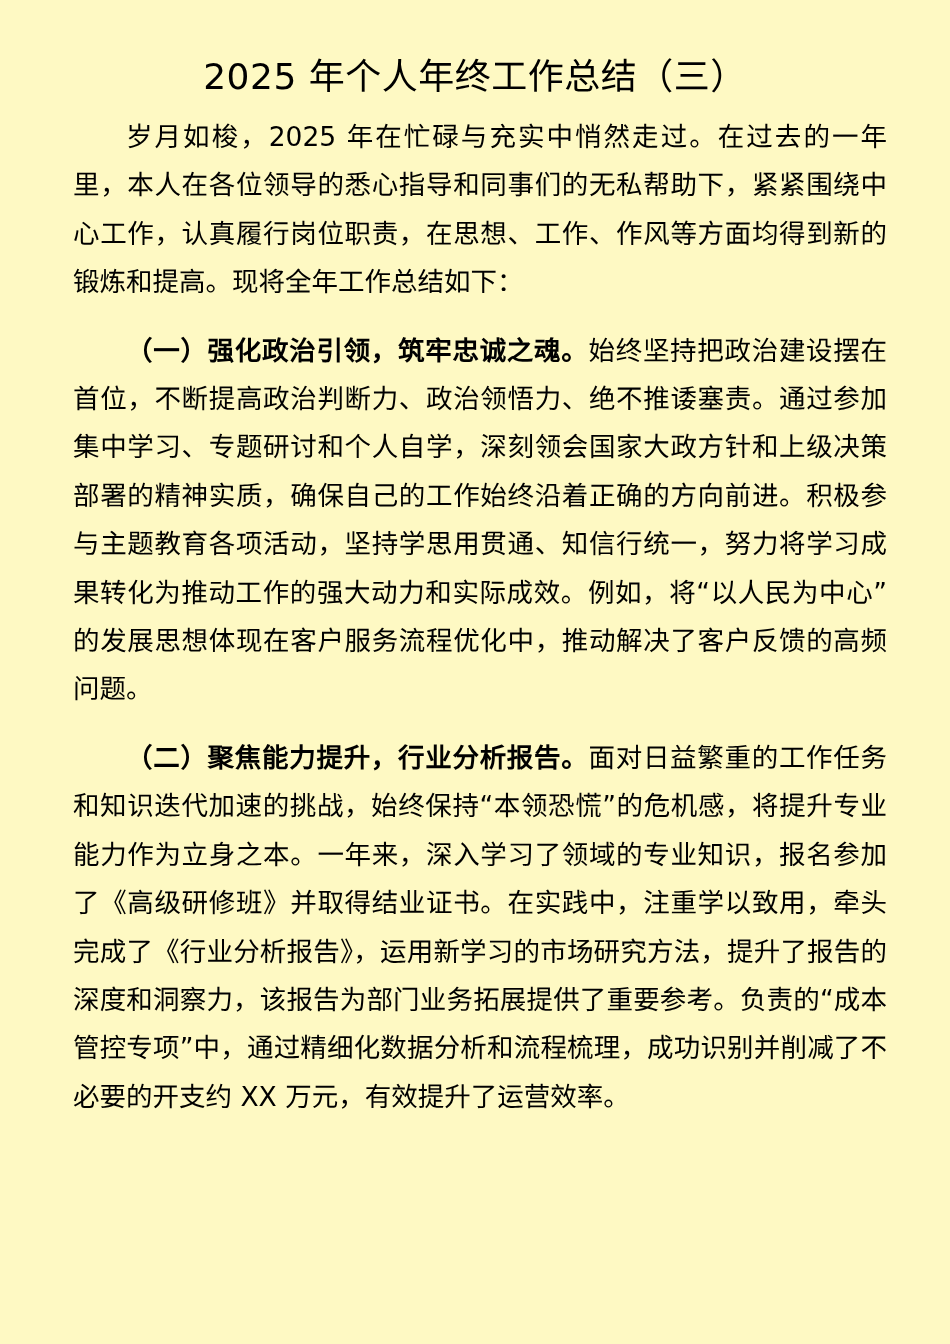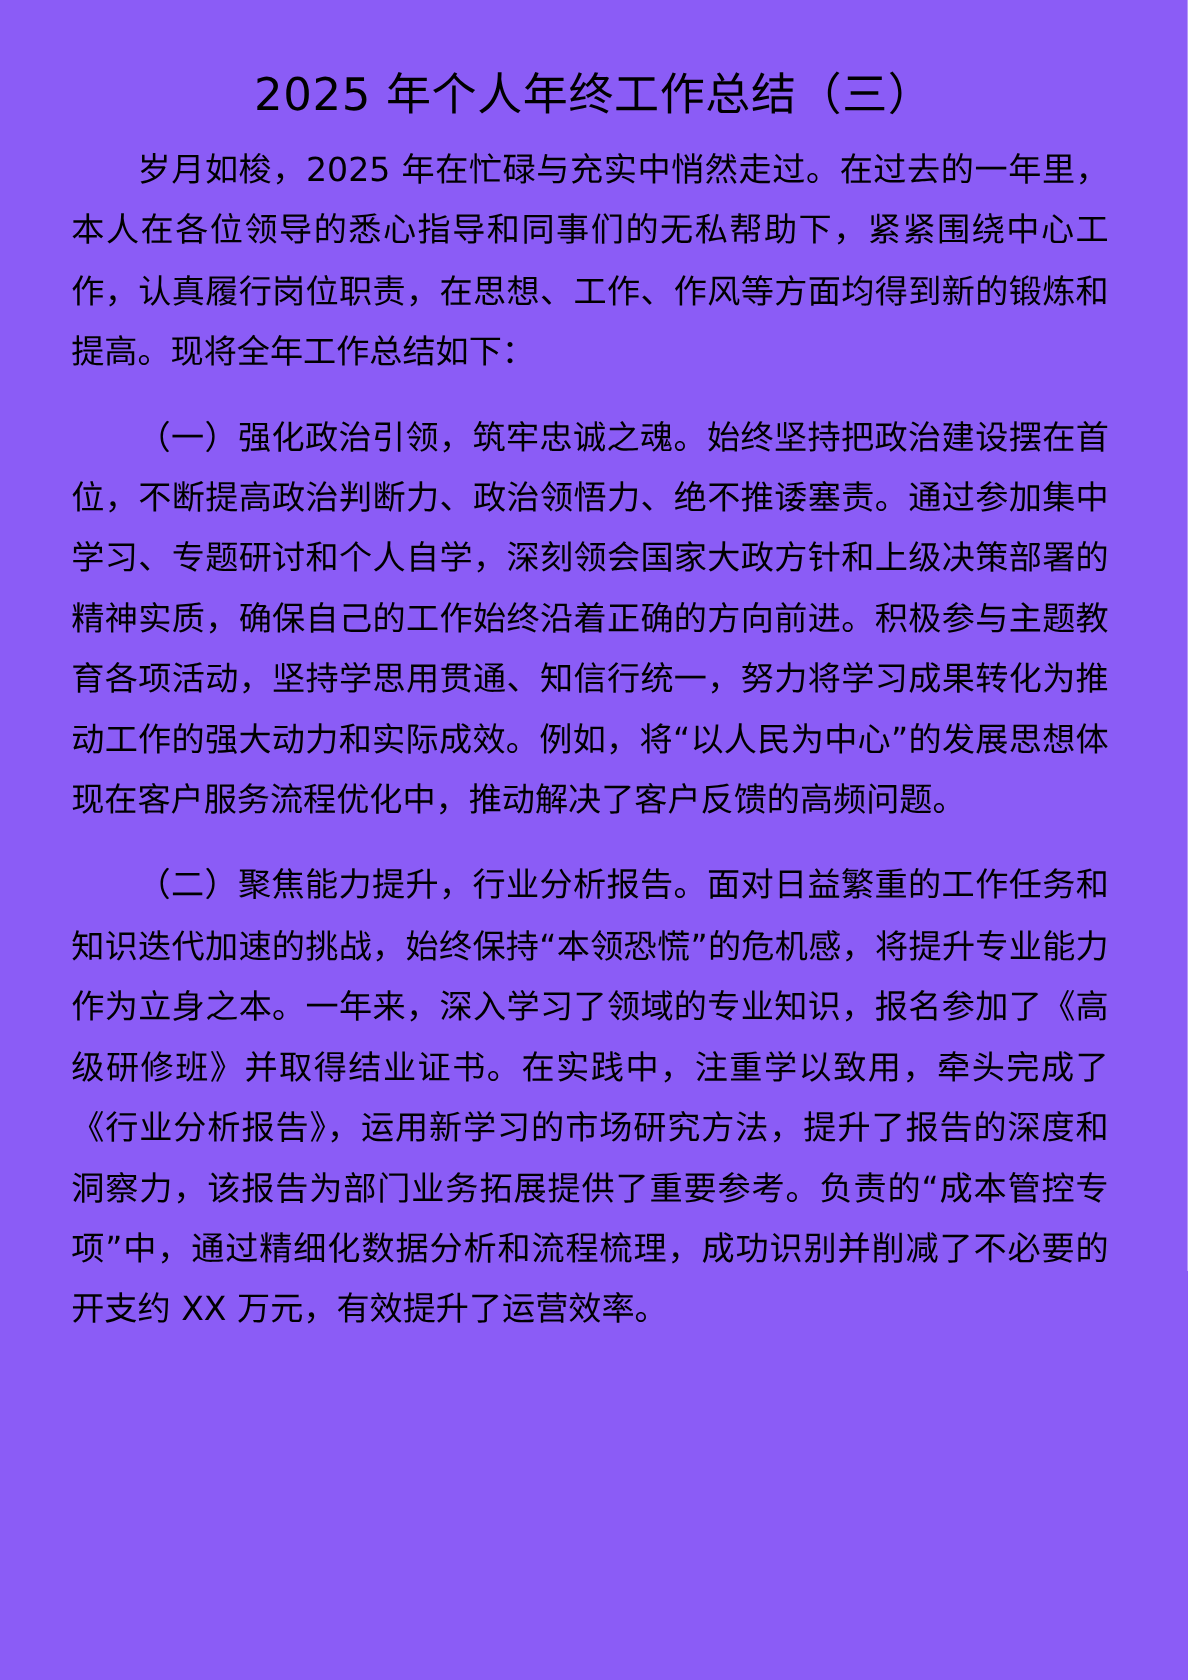--- a/index.html
+++ b/index.html
@@ -16,21 +16,21 @@
     color: #000000;
     -webkit-font-smoothing: antialiased;
   }
 
   #page {
     position: relative;
     width: 950px;
     height: 1344px;
     box-sizing: border-box;
     padding: 0;
-    background: #8b5cf6;
+    background: #fef9c3;
   }
 
   
   .doc-title {
     margin: 0;
     padding: 0;
     position: absolute;
     top: 54px;
     left: 0;
     width: 950px;
@@ -44,21 +44,21 @@
 
   
   .body-block {
     position: absolute;
     top: 113px;
     left: 57px;
     width: 830px;
   }
 
   .para {
-    margin: 0 0 0 0;
+    margin: 0 0 0 16px;
     padding: 0;
     font-size: 26.5px;
     line-height: 48.4px;
     text-align: justify;
     text-align-last: left;
     text-justify: inter-ideograph;
     text-indent: 53px;
     word-break: break-all;
     letter-spacing: 0;
   }
@@ -66,21 +66,21 @@
   .para + .para {
     margin-top: 0px;
   }
 
   
   .para.gap-before {
     margin-top: 20px;
   }
 
   .lead {
-    font-weight: 400;
+    font-weight: 700;
   }
 </style>
 </head>
 <body>
 
 <div id="page">
 
   <h1 class="doc-title">2025 年个人年终工作总结（三）</h1>
 
   <div class="body-block">

